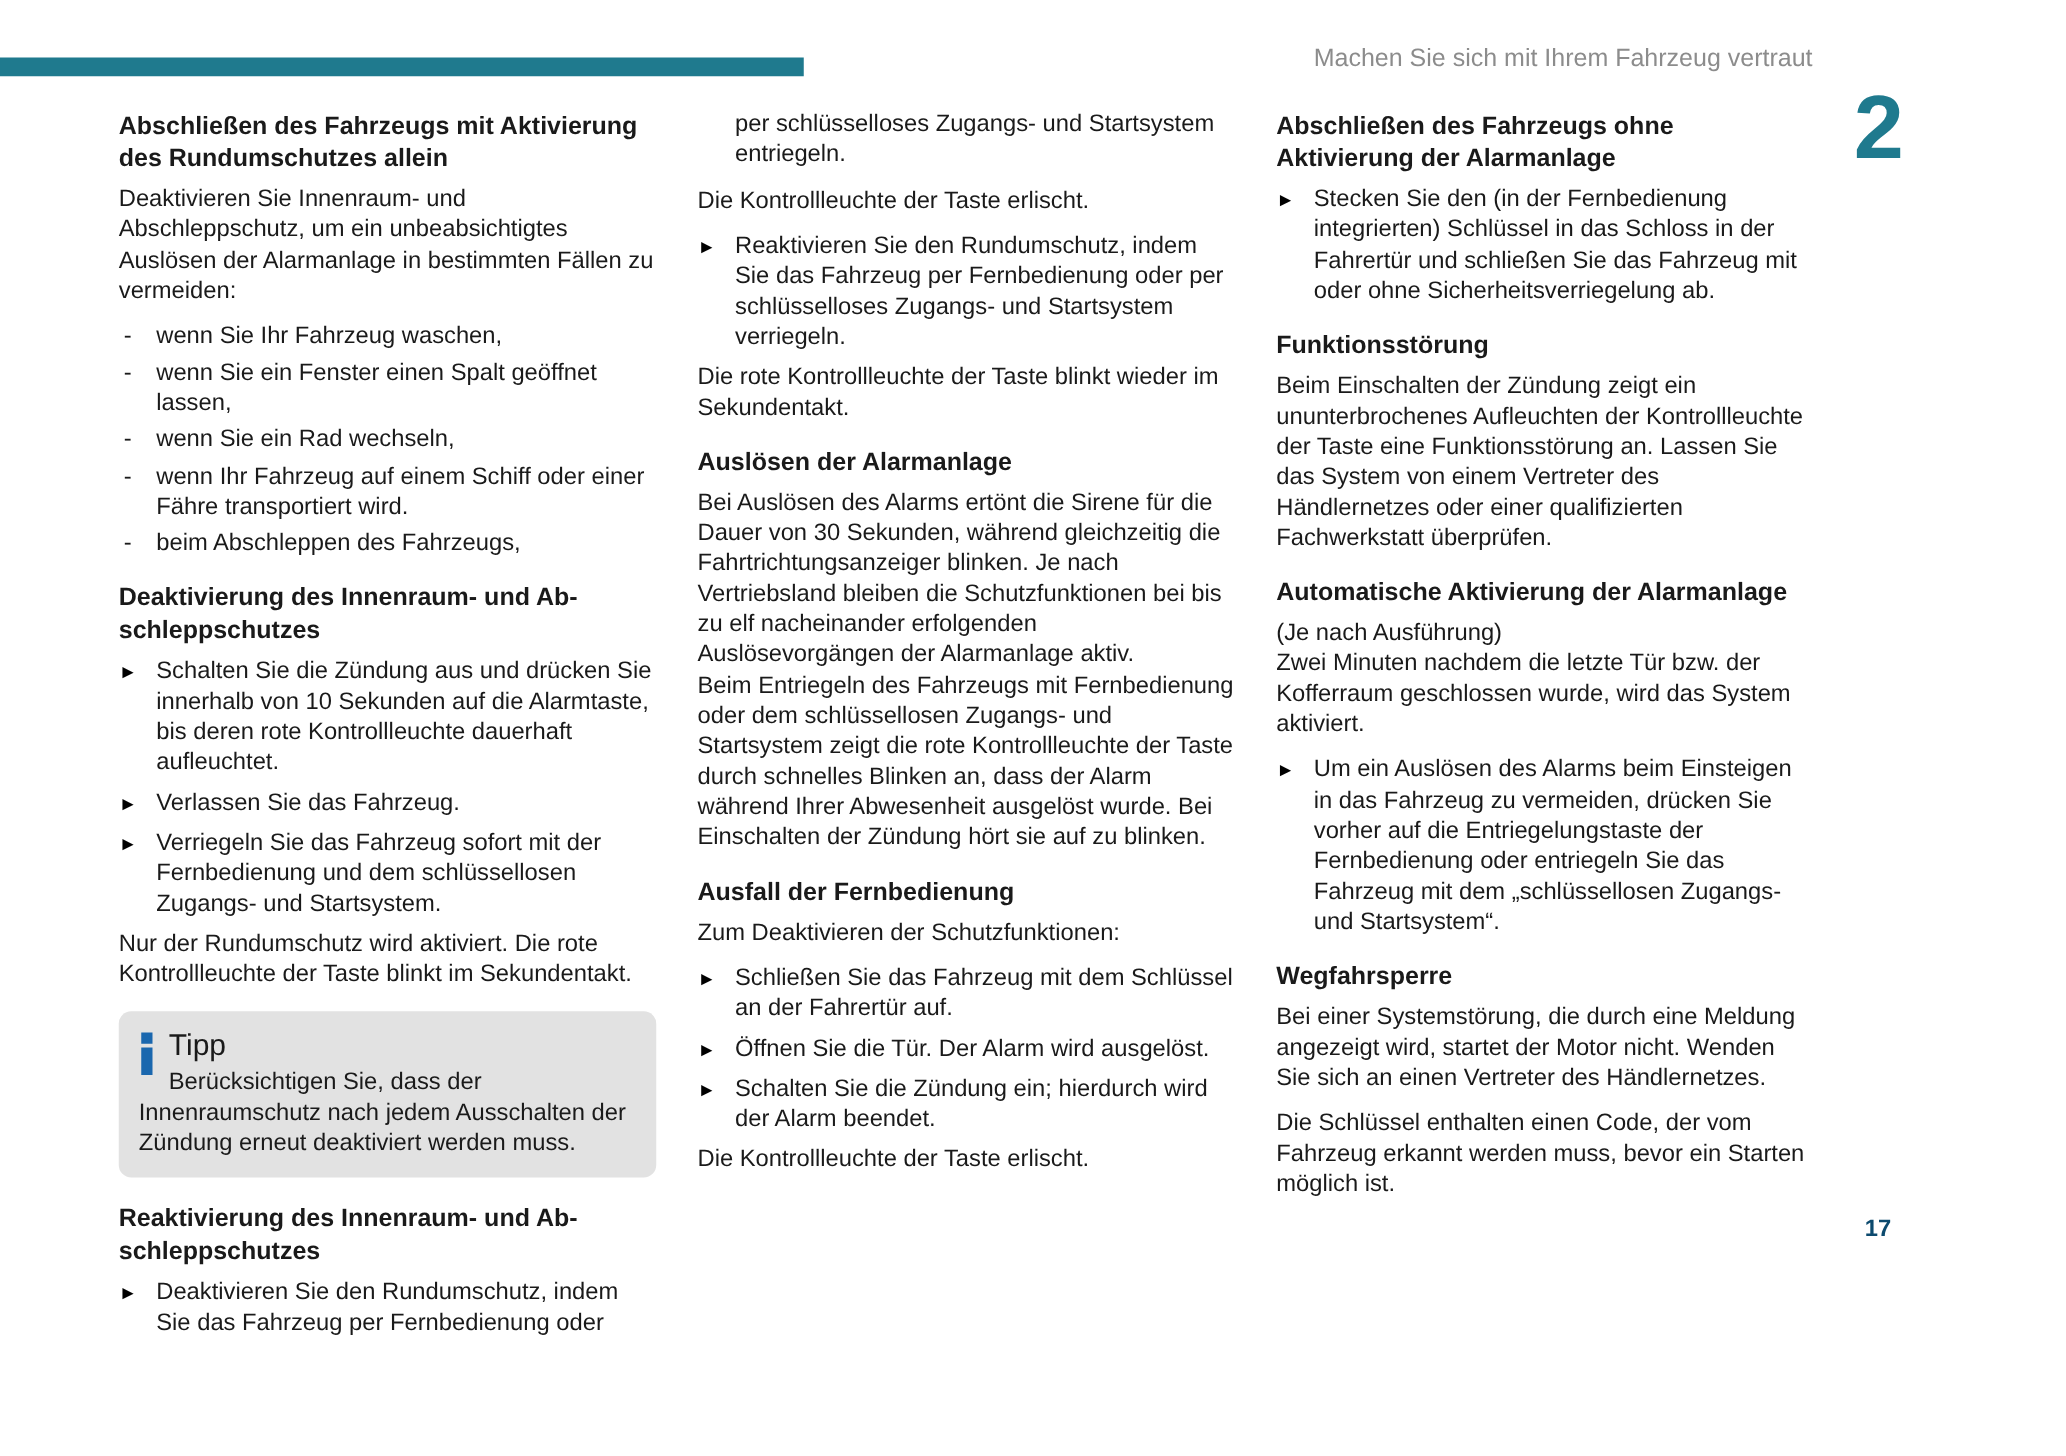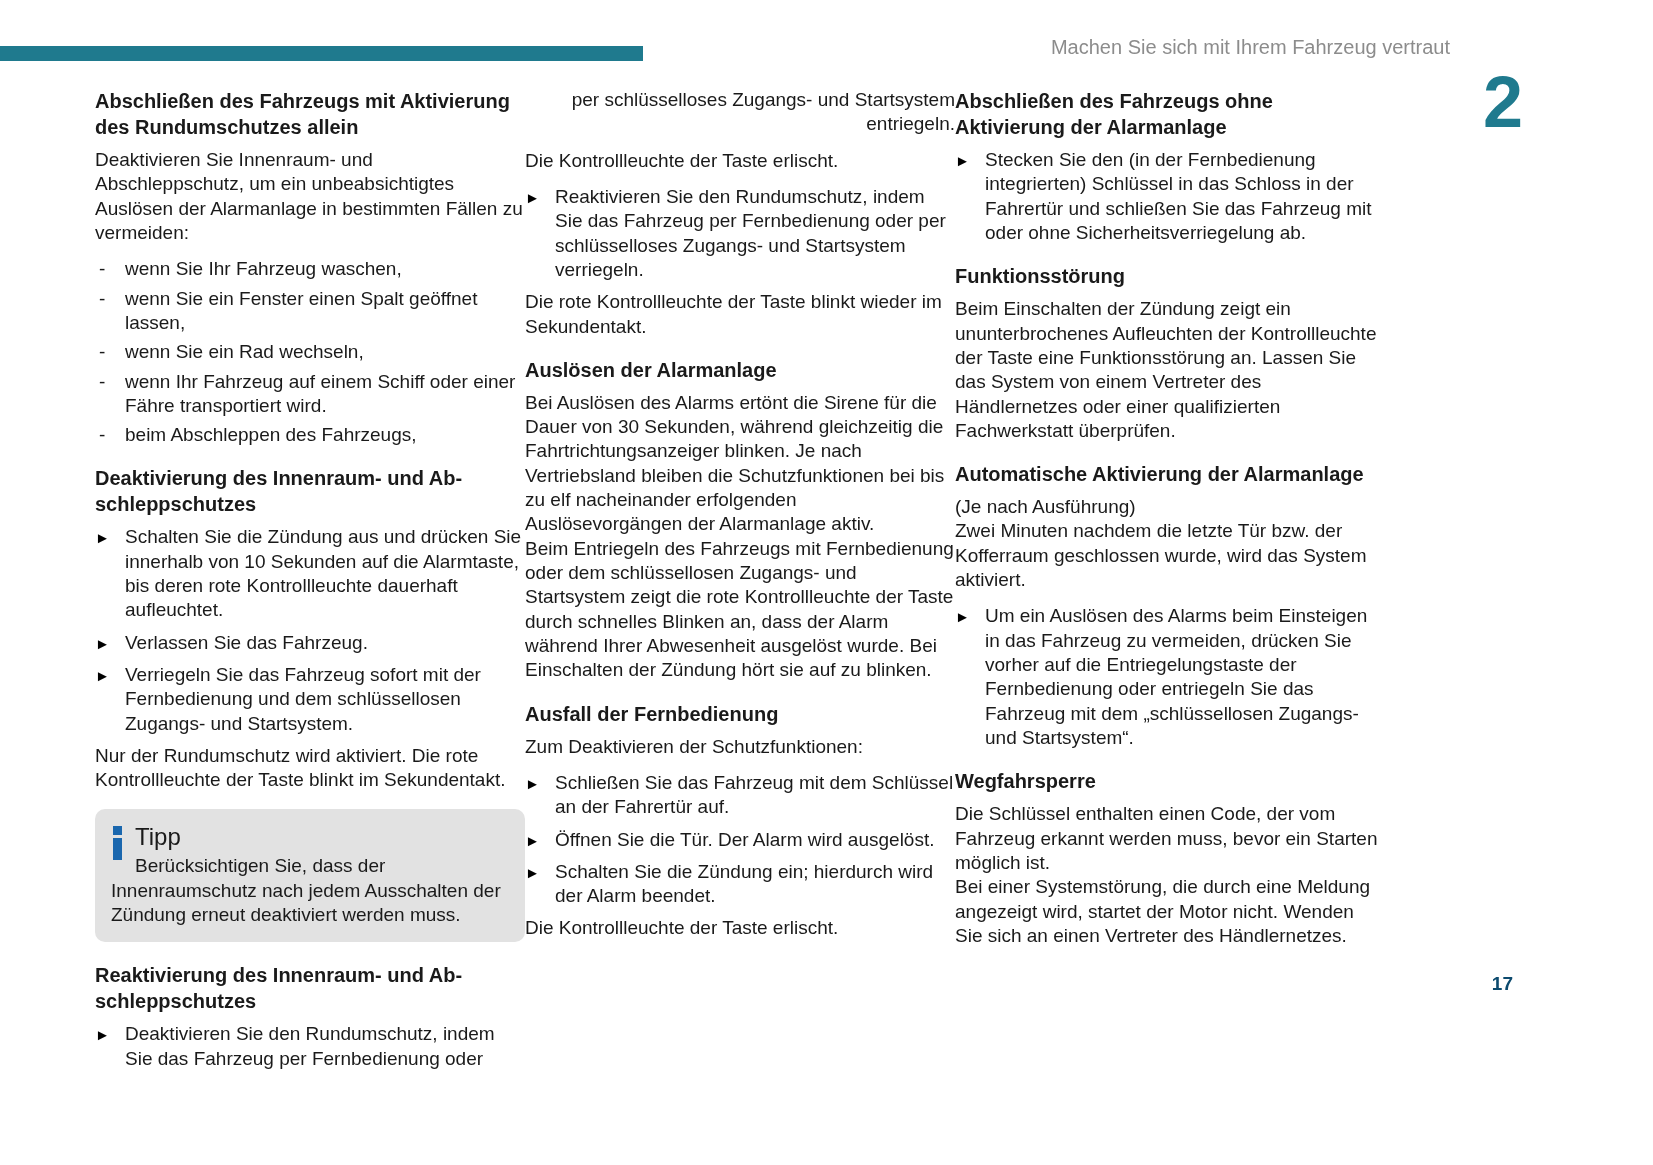--- a/index.html
+++ b/index.html
@@ -21,42 +21,42 @@
     font-size:20px; color:var(--running-title-gray,#8c8c8c);
     white-space:nowrap;
   }
   .chapter-number {
     position:absolute; top:66px; right:130px;
     font-size:72px; font-weight:bold; line-height:1;
     color:var(--accent-teal,#1f7a8e);
   }
   .content {
     position:absolute; left:95px; top:88px; width:1356px;
-    display:flex; 
+    display:flex; gap:33px;
   }
   .col { width:430px; font-size:19px; line-height:1.28; }
   .col > *:first-child { margin-top:0 !important; }
 
   .section-heading {
     font-size:20px; font-weight:bold; line-height:1.3;
     margin:18px 0 8px 0;
   }
   .body-paragraph { margin:0 0 12px 0; }
   .body-paragraph.tight { margin-bottom:0; }
 
   .dash-list { list-style:none; margin:0 0 12px 0; padding:0; }
   .dash-list li { position:relative; padding-left:30px; margin:0 0 5px 0; }
   .dash-list li::before { content:"-"; position:absolute; left:4px; top:0; }
 
   .arrow-item { position:relative; padding-left:30px; margin:0 0 8px 0; }
   .arrow-icon {
     position:absolute; left:0; top:2px;
     font-size:15px; line-height:1.4; color:#000;
   }
-  .arrow-cont { padding-left:30px; margin:0 0 12px 0;text-align:right; }
+  .arrow-cont { padding-left:30px; margin:0 0 12px 0; }
 
   .tip-box {
     background:var(--tip-bg,#e2e2e2);
     border-radius:10px;
     padding:13px 18px 15px 16px;
     margin:16px 0 20px 0;
   }
   .info-icon { float:left; width:9px; margin:4px 13px 2px 2px; }
   .info-icon .dot { display:block; width:9px; height:9px; background:var(--info-blue,#1a67ae); margin-bottom:3px; }
   .info-icon .bar { display:block; width:9px; height:22px; background:var(--info-blue,#1a67ae); }
@@ -121,19 +121,19 @@
       <div class="col">
         <h3 class="section-heading">Abschließen des Fahrzeugs ohne Aktivierung der Alarmanlage</h3>
         <div class="arrow-item"><span class="arrow-icon">►</span><span class="arrow-text">Stecken Sie den (in der Fernbedienung integrierten) Schlüssel in das Schloss in der Fahrertür und schließen Sie das Fahrzeug mit oder ohne Sicherheitsverriegelung ab.</span></div>
         <h3 class="section-heading">Funktionsstörung</h3>
         <p class="body-paragraph">Beim Einschalten der Zündung zeigt ein ununterbrochenes Aufleuchten der Kontrollleuchte der Taste eine Funktionsstörung an. Lassen Sie das System von einem Vertreter des Händlernetzes oder einer qualifizierten Fachwerkstatt überprüfen.</p>
         <h3 class="section-heading">Automatische Aktivierung der Alarmanlage</h3>
         <p class="body-paragraph tight">(Je nach Ausführung)</p>
         <p class="body-paragraph">Zwei Minuten nachdem die letzte Tür bzw. der Kofferraum geschlossen wurde, wird das System aktiviert.</p>
         <div class="arrow-item"><span class="arrow-icon">►</span><span class="arrow-text">Um ein Auslösen des Alarms beim Einsteigen in das Fahrzeug zu vermeiden, drücken Sie vorher auf die Entriegelungstaste der Fernbedienung oder entriegeln Sie das Fahrzeug mit dem „schlüssellosen Zugangs- und Startsystem“.</span></div>
         <h3 class="section-heading">Wegfahrsperre</h3>
+        <p class="body-paragraph">Bei einer Systemstörung, die durch eine Meldung angezeigt wird, startet der Motor nicht. Wenden Sie sich an einen Vertreter des Händlernetzes.</p>
         <p class="body-paragraph tight">Die Schlüssel enthalten einen Code, der vom Fahrzeug erkannt werden muss, bevor ein Starten möglich ist.</p>
-        <p class="body-paragraph">Bei einer Systemstörung, die durch eine Meldung angezeigt wird, startet der Motor nicht. Wenden Sie sich an einen Vertreter des Händlernetzes.</p>
       </div>
     </div>
 
   <div class="page-number">17</div>
 </div>
 
 </body></html>

